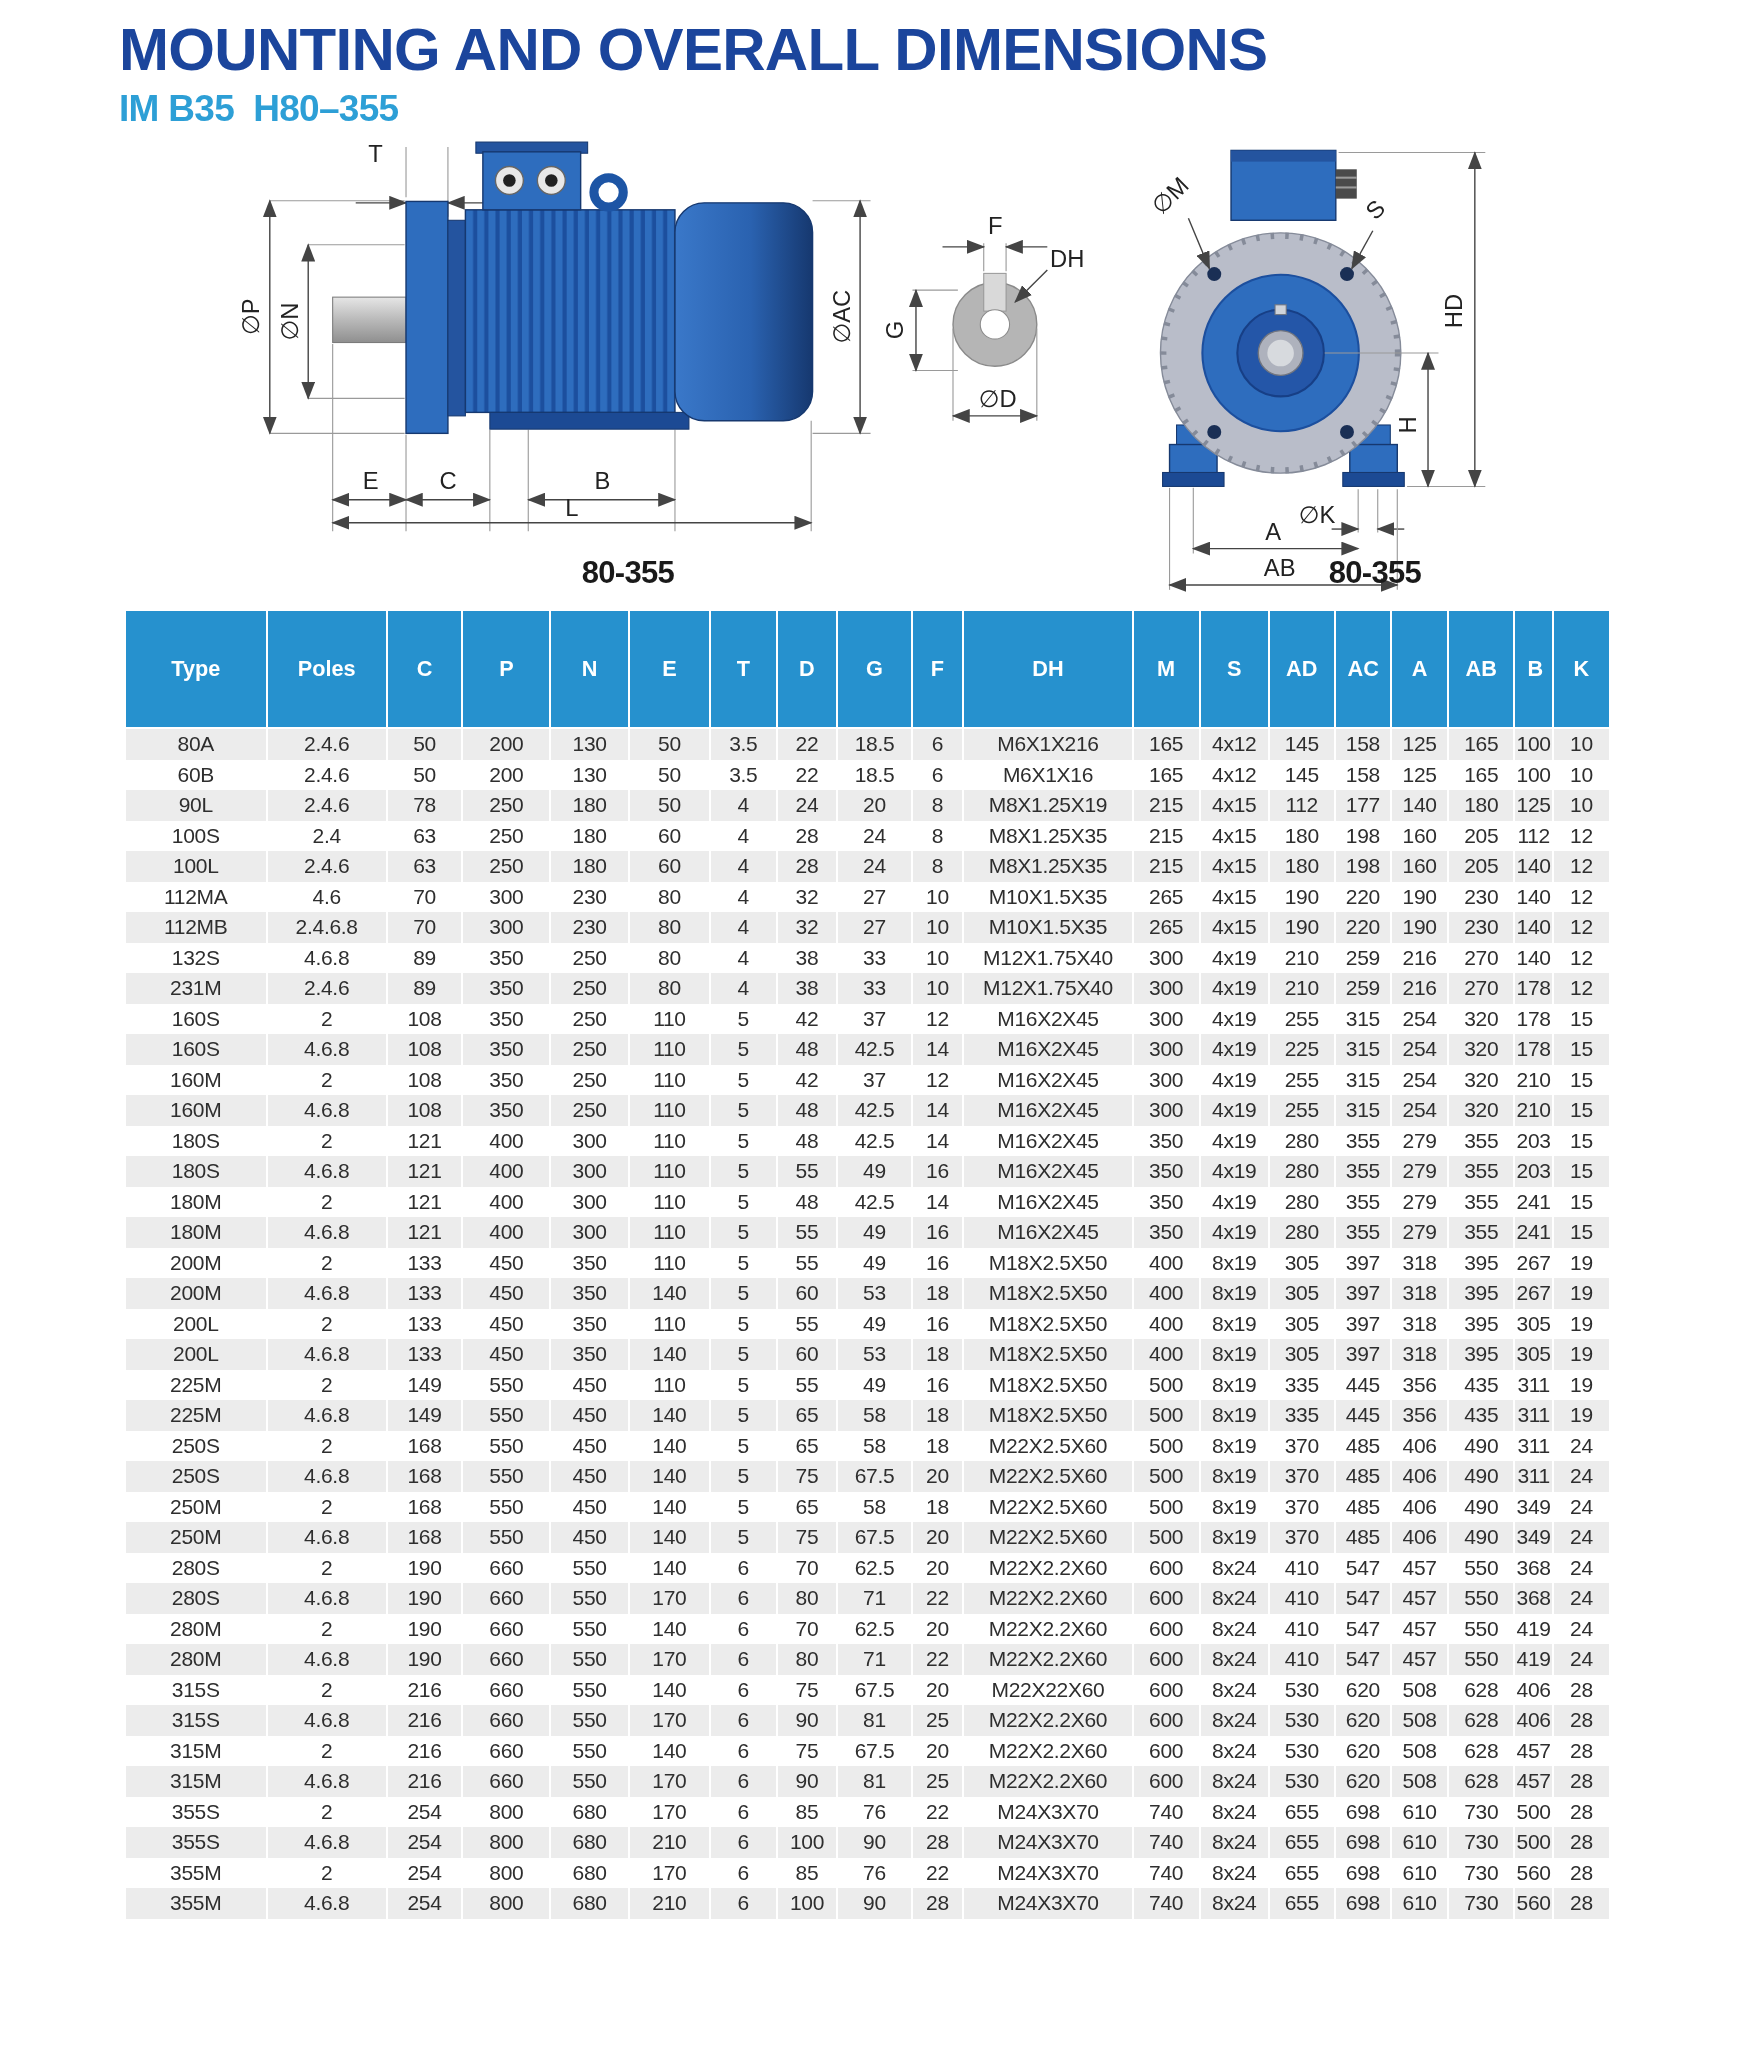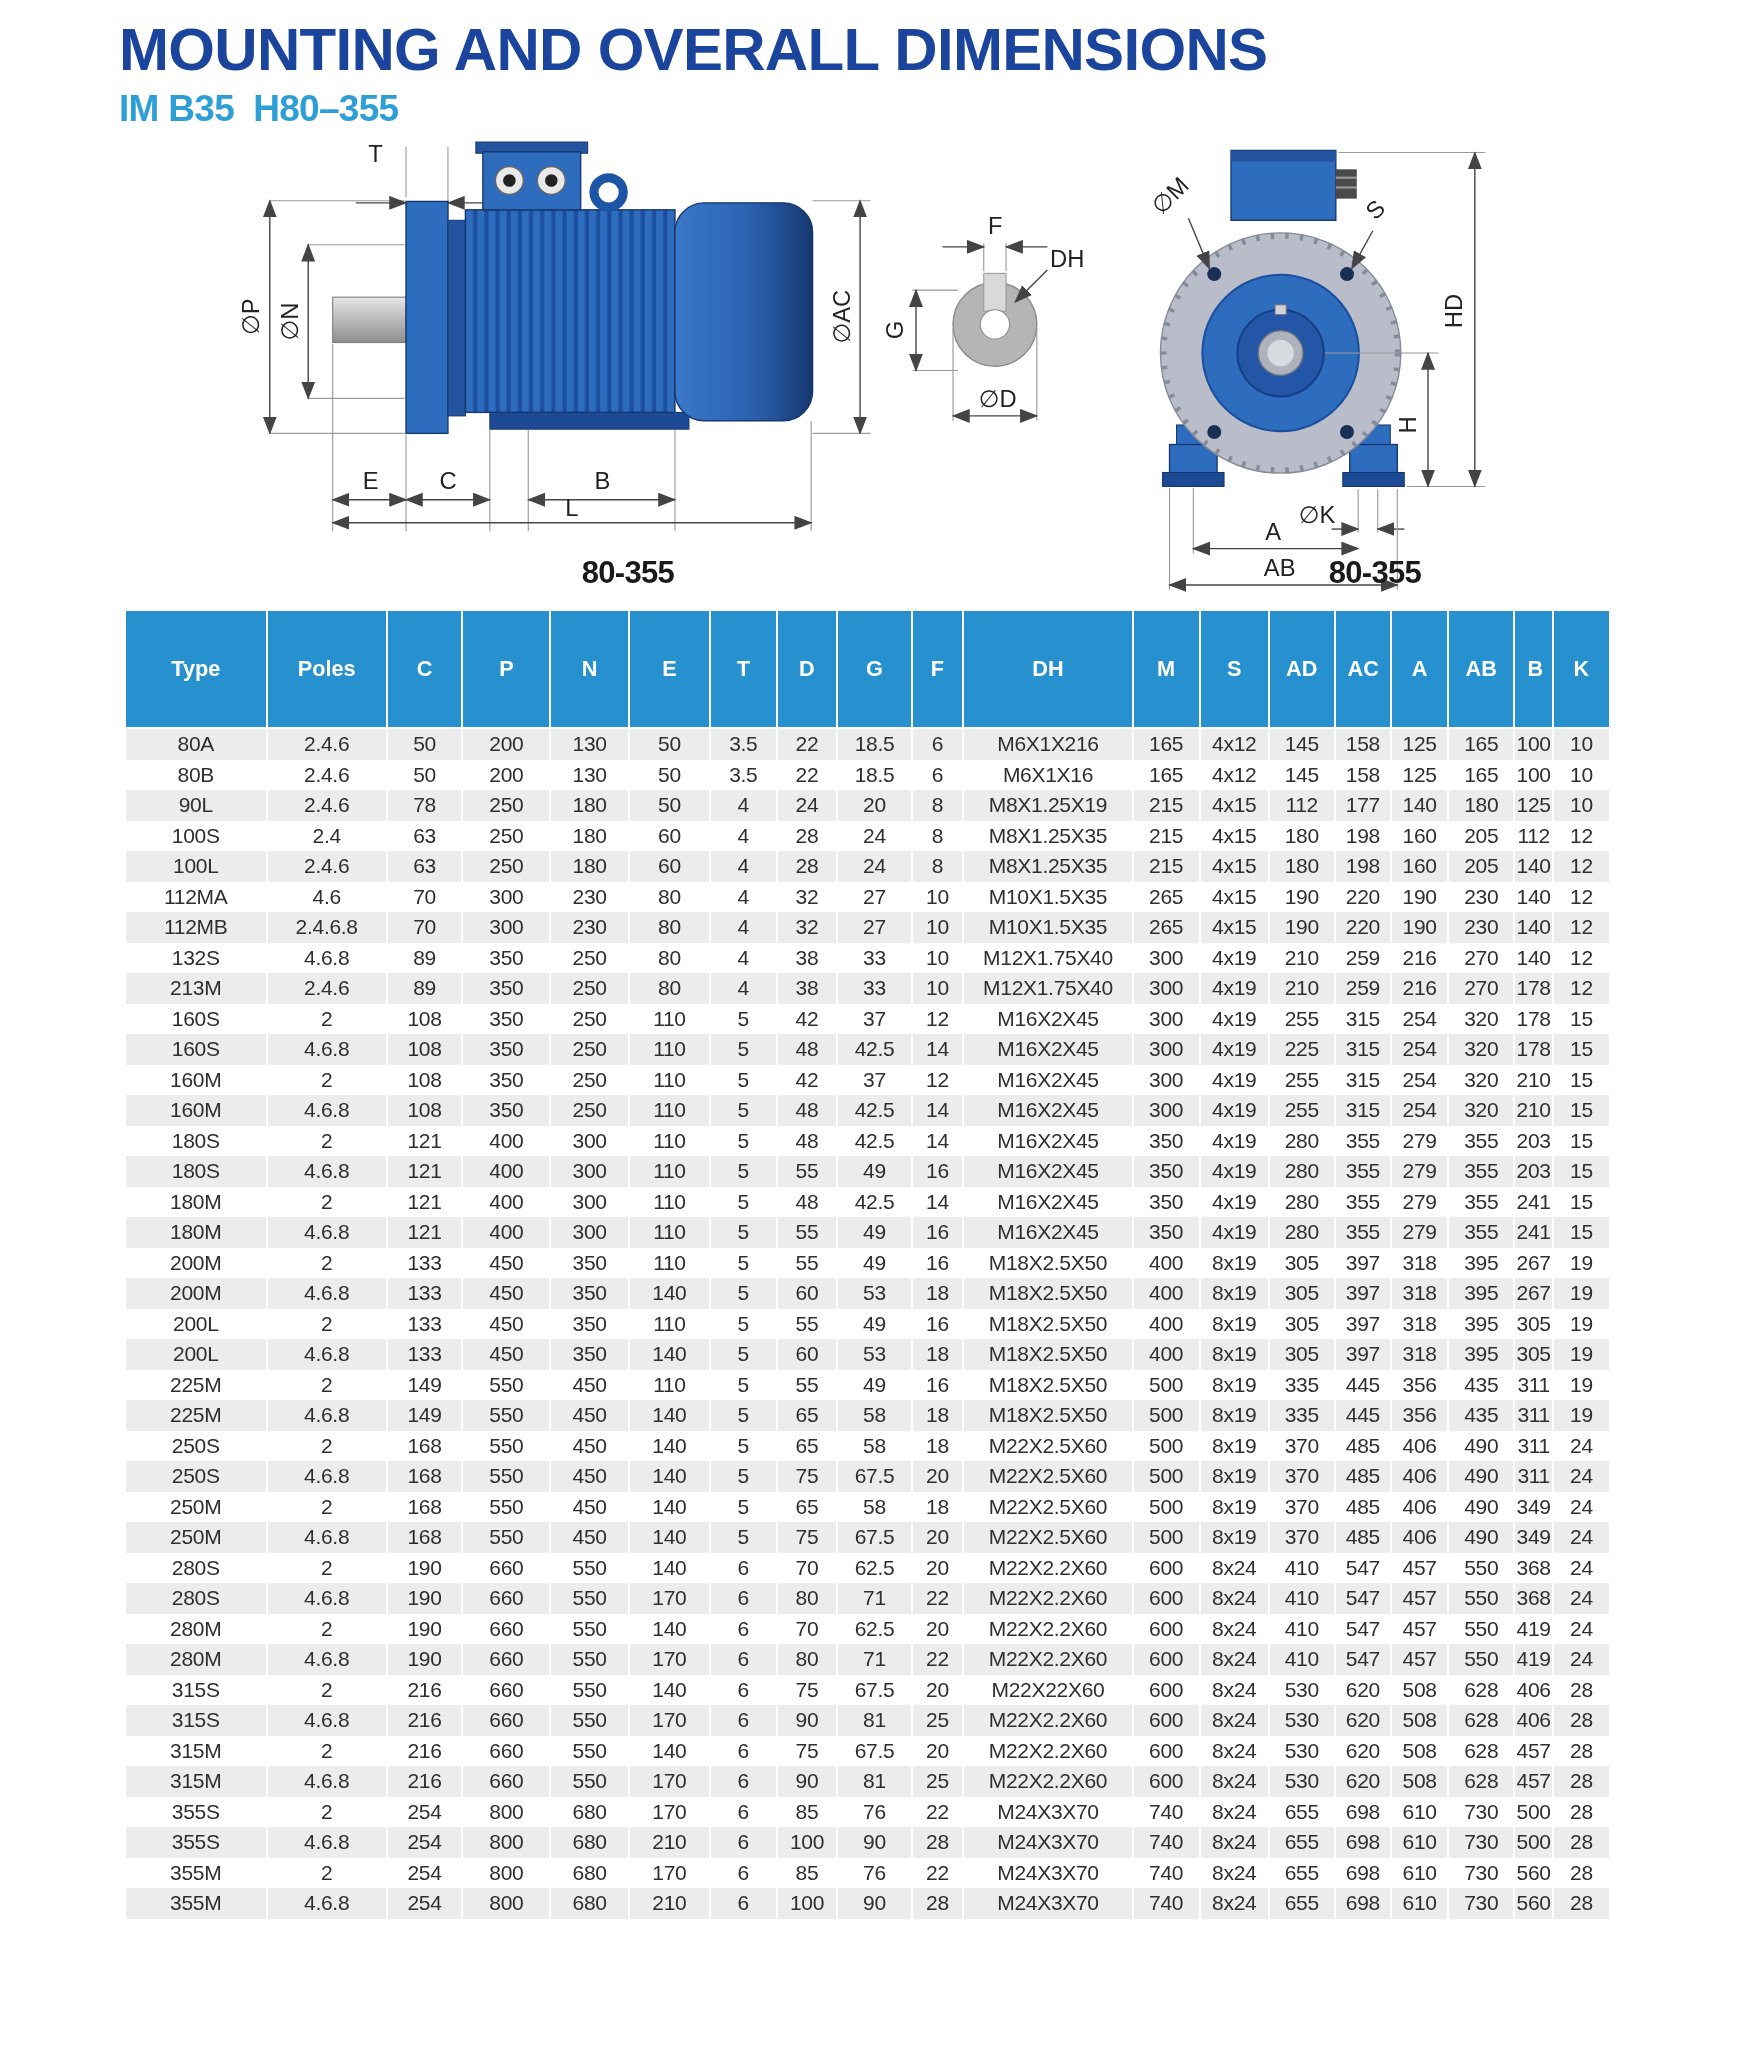--- a/index.html
+++ b/index.html
@@ -262,21 +262,21 @@
         <td>165</td>
         <td>4x12</td>
         <td>145</td>
         <td>158</td>
         <td>125</td>
         <td>165</td>
         <td>100</td>
         <td>10</td>
       </tr>
       <tr>
-        <td>80B</td>
+        <td>60B</td>
         <td>2.4.6</td>
         <td>50</td>
         <td>200</td>
         <td>130</td>
         <td>50</td>
         <td>3.5</td>
         <td>22</td>
         <td>18.5</td>
         <td>6</td>
         <td>M6X1X16</td>
@@ -409,21 +409,21 @@
         <td>300</td>
         <td>4x19</td>
         <td>210</td>
         <td>259</td>
         <td>216</td>
         <td>270</td>
         <td>140</td>
         <td>12</td>
       </tr>
       <tr>
-        <td>213M</td>
+        <td>231M</td>
         <td>2.4.6</td>
         <td>89</td>
         <td>350</td>
         <td>250</td>
         <td>80</td>
         <td>4</td>
         <td>38</td>
         <td>33</td>
         <td>10</td>
         <td>M12X1.75X40</td>

